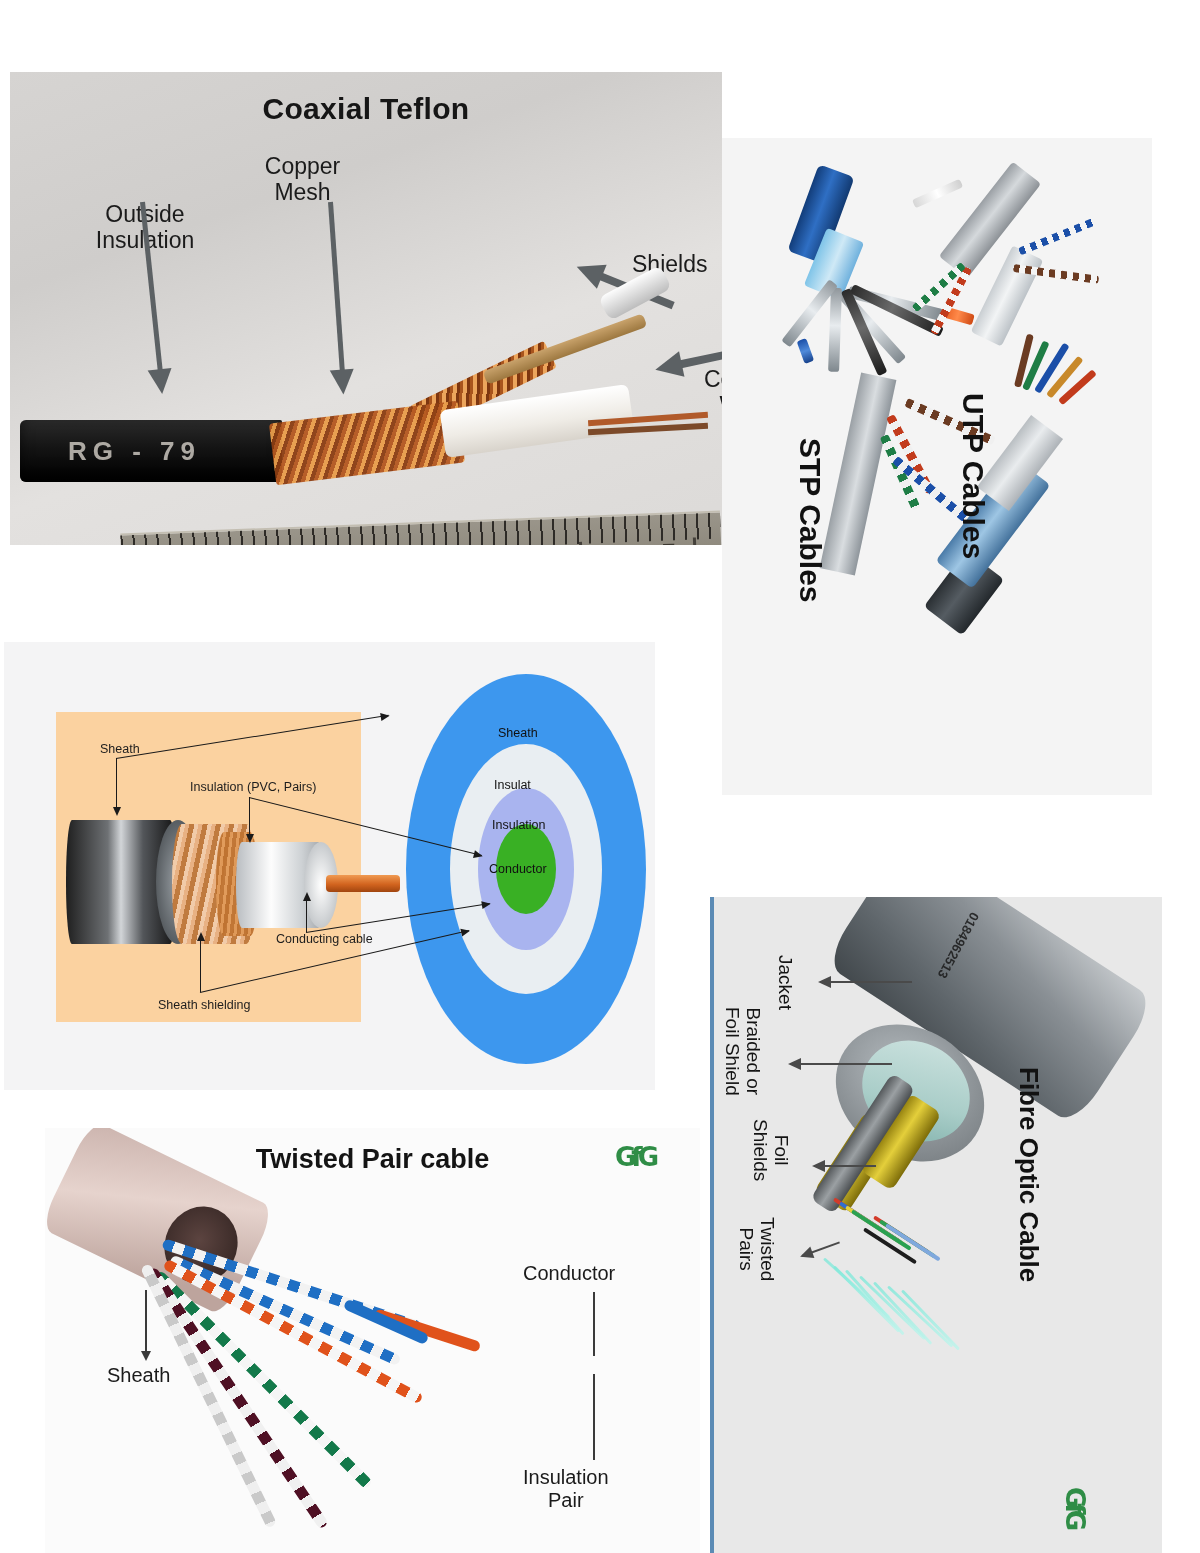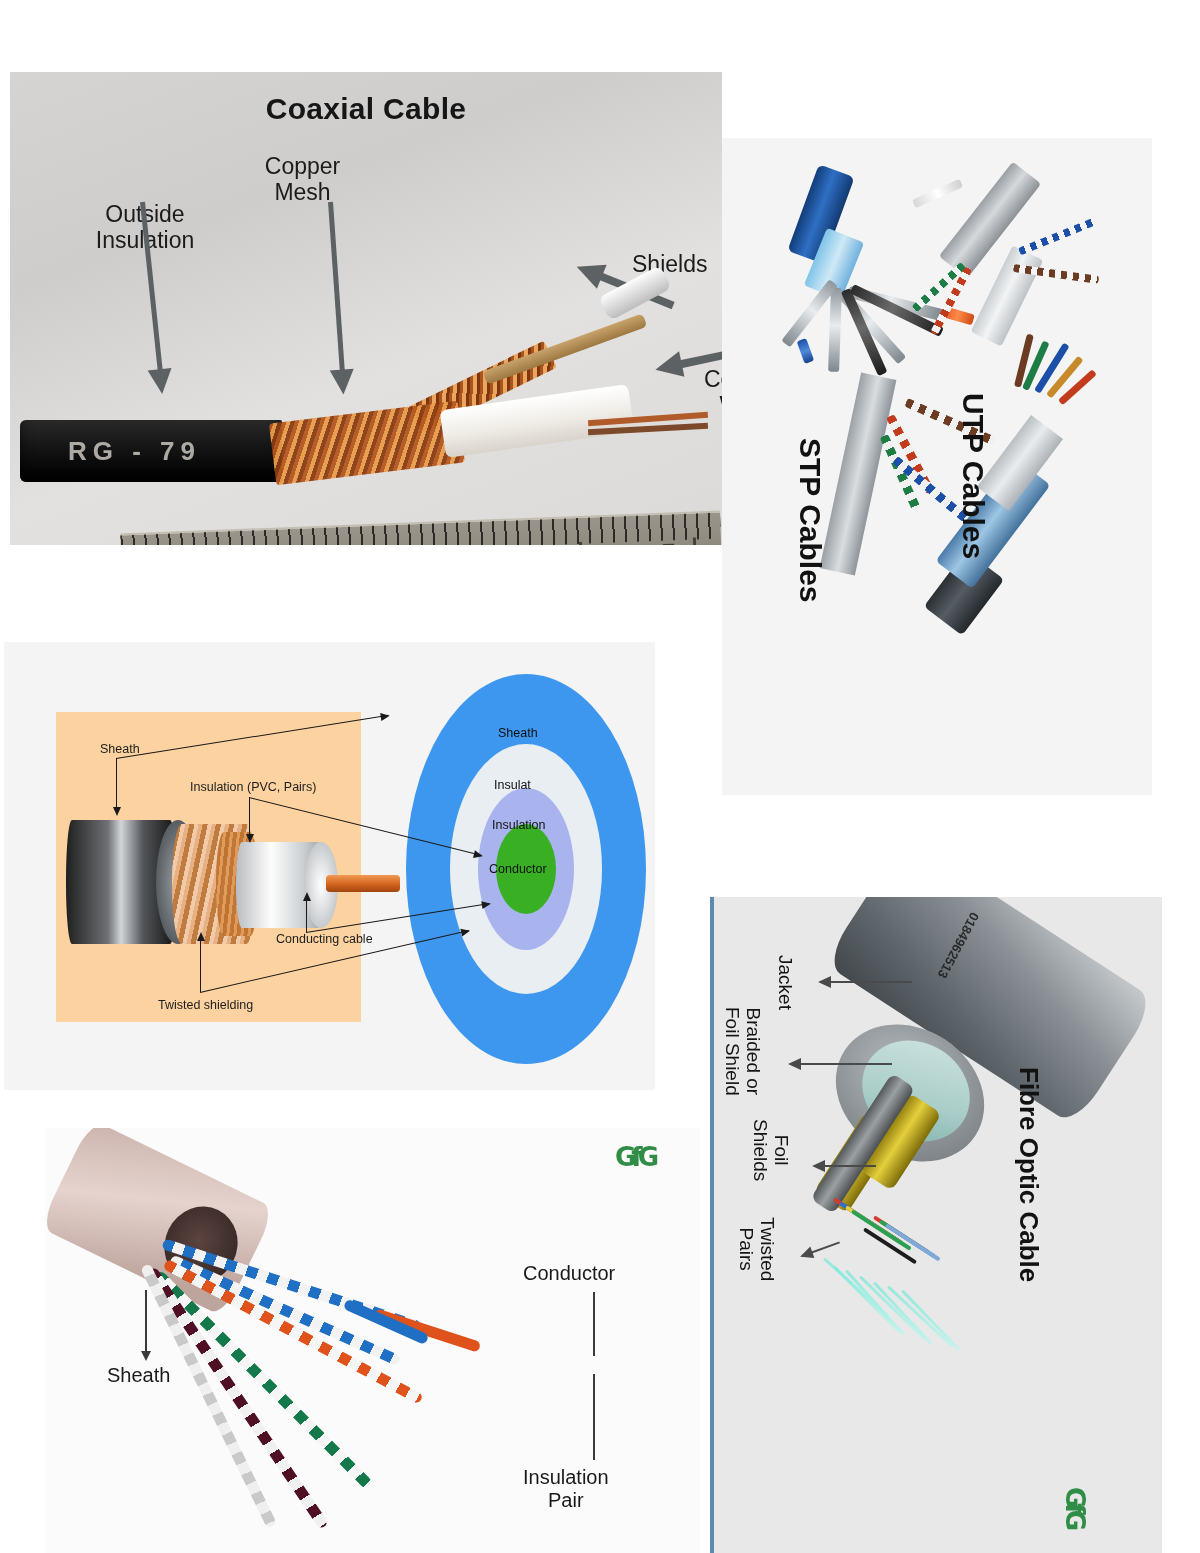--- a/index.html
+++ b/index.html
@@ -207,21 +207,21 @@
 
   .gfg-logo { position:absolute; font-size:26px; font-weight:bold; color:#2f8d46;
     letter-spacing:-5px; font-family:"DejaVu Sans", sans-serif;}
   #gfg-tp { left:570px; top:14px; }
   #gfg-fo { left:376px; top:590px; transform:rotate(90deg); transform-origin:left top;}
 </style>
 </head>
 <body>
 
 <div class="panel" id="panel-coax-photo">
-  <div class="ph-title">Coaxial Cable</div>
+  <div class="ph-title">Coaxial Teflon</div>
 
   <div class="ph-lbl" id="lbl-outside-ins">Outside<br>Insulation</div>
   <div class="ph-lbl" id="lbl-copper-mesh">Copper<br>Mesh</div>
   <div class="ph-lbl" id="lbl-insulat">Shields</div>
   <div class="ph-lbl" id="lbl-copper-wire">Cop<br>Wi</div>
 
   <div class="ph-arrow" id="arw1"></div>
   <div class="ph-arrow" id="arw2"></div>
   <div class="ph-arrow" id="arw3"></div>
   <div class="ph-arrow" id="arw4"></div>
@@ -298,21 +298,21 @@
   <div class="cd-cyl-cap"></div>
   <div class="cd-coil"></div>
   <div class="cd-coil-tip"></div>
   <div class="cd-white-ins"></div>
   <div class="cd-white-cap"></div>
   <div class="cd-core"></div>
 
   <div class="cd-txt" style="left:96px;top:100px;">Sheath</div>
   <div class="cd-txt" style="left:186px;top:138px;">Insulation (PVC, Pairs)</div>
   <div class="cd-txt" style="left:272px;top:290px;">Conducting cable</div>
-  <div class="cd-txt" style="left:154px;top:356px;">Twisted shielding</div>
+  <div class="cd-txt" style="left:154px;top:356px;">Sheath shielding</div>
 
   <div class="cd-arrow-v" style="left:112px;top:116px;height:50px;"></div>
   <div class="cd-arrow-v" style="left:245px;top:155px;height:38px;"></div>
   <div class="cd-arrow-u" style="left:302px;top:258px;height:32px;"></div>
   <div class="cd-arrow-u" style="left:196px;top:298px;height:52px;"></div>
 
   <div class="cd-circle-outer">
     <div class="cd-circle-braid">
       <div class="cd-circle-ins">
         <div class="cd-circle-cond"></div>
@@ -324,20 +324,21 @@
     <div class="cd-clbl" style="left:83px;top:188px;">Conductor</div>
   </div>
 
   <div class="cd-arrow-line" style="left:112px;top:116px;width:276px;transform:rotate(-9deg);"></div>
   <div class="cd-arrow-line" style="left:245px;top:155px;width:240px;transform:rotate(14deg);"></div>
   <div class="cd-arrow-line" style="left:302px;top:290px;width:186px;transform:rotate(-9deg);"></div>
   <div class="cd-arrow-line" style="left:196px;top:350px;width:276px;transform:rotate(-13deg);"></div>
 </div>
 
 <div class="panel" id="panel-twisted">
+  <div id="tp-title">Twisted Pair cable</div>
   <div class="gfg-logo" id="gfg-tp">GfG</div>
 
   <div class="tp-sheathtube"></div>
   <div class="tp-hole"></div>
 
   <div class="tp-wire" style="left:118px;top:110px;width:270px;background:repeating-linear-gradient(92deg,#1f6fc4 0 11px,#f2f2f2 11px 22px);transform:rotate(18deg);"></div>
   <div class="tp-wire" style="left:126px;top:126px;width:250px;background:repeating-linear-gradient(92deg,#f2f2f2 0 11px,#1f6fc4 11px 22px);transform:rotate(24deg);"></div>
   <div class="tp-wire" style="left:120px;top:130px;width:290px;background:repeating-linear-gradient(92deg,#e0521b 0 11px,#f5f5f5 11px 22px);transform:rotate(28deg);"></div>
   <div class="tp-wire" style="left:112px;top:140px;width:300px;background:repeating-linear-gradient(92deg,#13794a 0 11px,#f5f5f5 11px 22px);transform:rotate(45deg);"></div>
   <div class="tp-wire" style="left:106px;top:136px;width:310px;background:repeating-linear-gradient(92deg,#4f1024 0 11px,#f0f0f0 11px 22px);transform:rotate(56deg);"></div>

